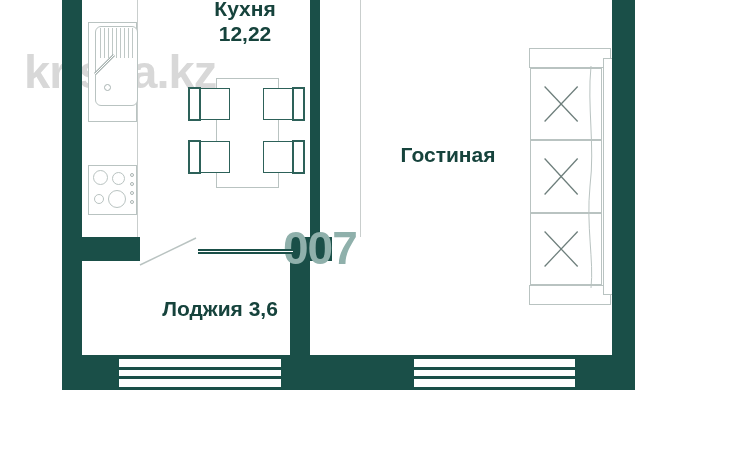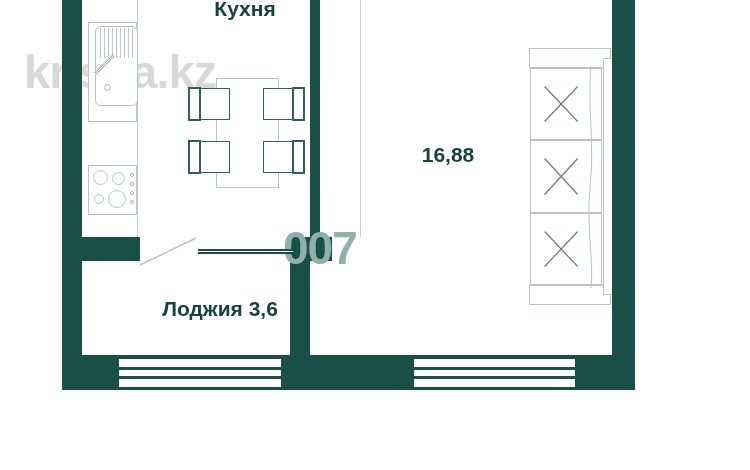--- a/index.html
+++ b/index.html
@@ -286,24 +286,25 @@
   </svg>
 
   <svg class="swing" style="left:138px; top:237px; width:60px; height:30px;" viewBox="0 0 60 30">
     <line x1="2" y1="28" x2="58" y2="1" stroke="#b9c3c1" stroke-width="1.4"></line>
   </svg>
 
   <div class="doorleaf" style="left:198px; top:249px; width:95px;"></div>
 
   <div class="label" style="left:180px; top:-3px; width:130px;">
     <span class="nm">Кухня</span>
+    <span class="ar">12,22</span>
   </div>
 
   <div class="label" style="left:378px; top:143px; width:140px;">
-    <span class="ar">16,88</span>
+    <span class="nm">Гостиная</span>
   </div>
 
   <div class="label small" style="left:120px; top:297px; width:200px;">
     <span class="nm">Лоджия </span>
     <span class="ar">3,6</span>
   </div>
 
 </div>
 
 </body></html>

